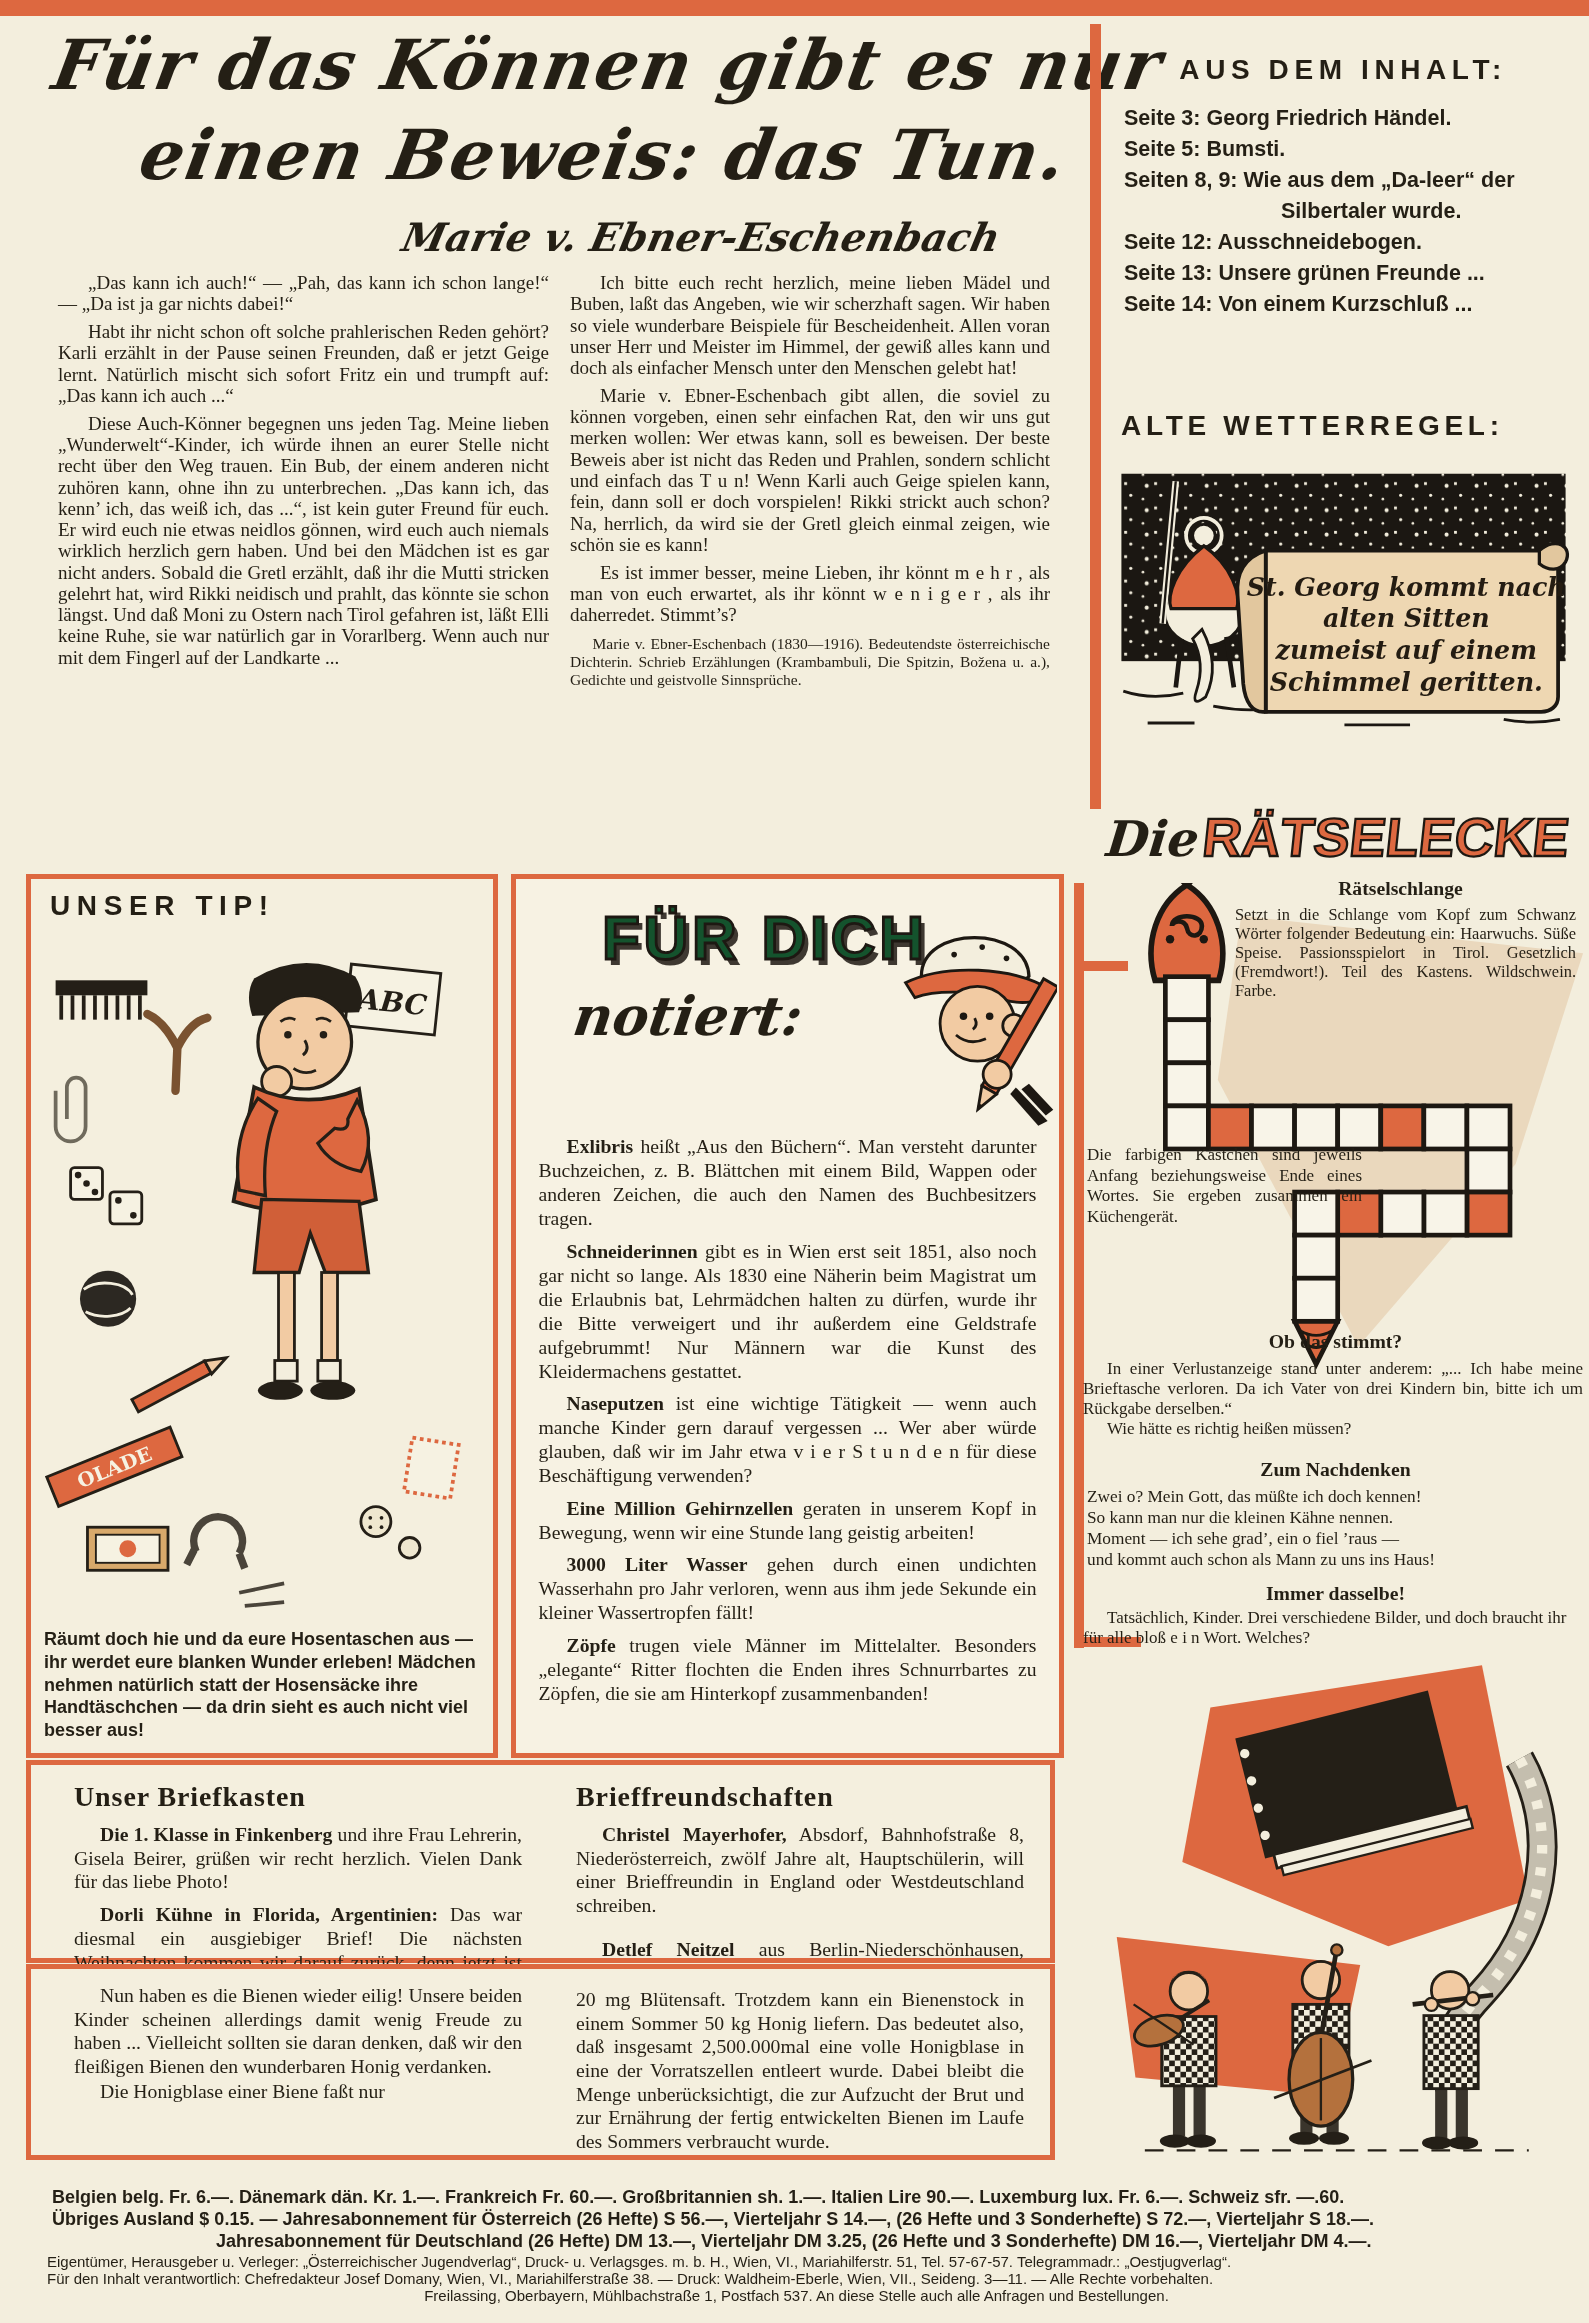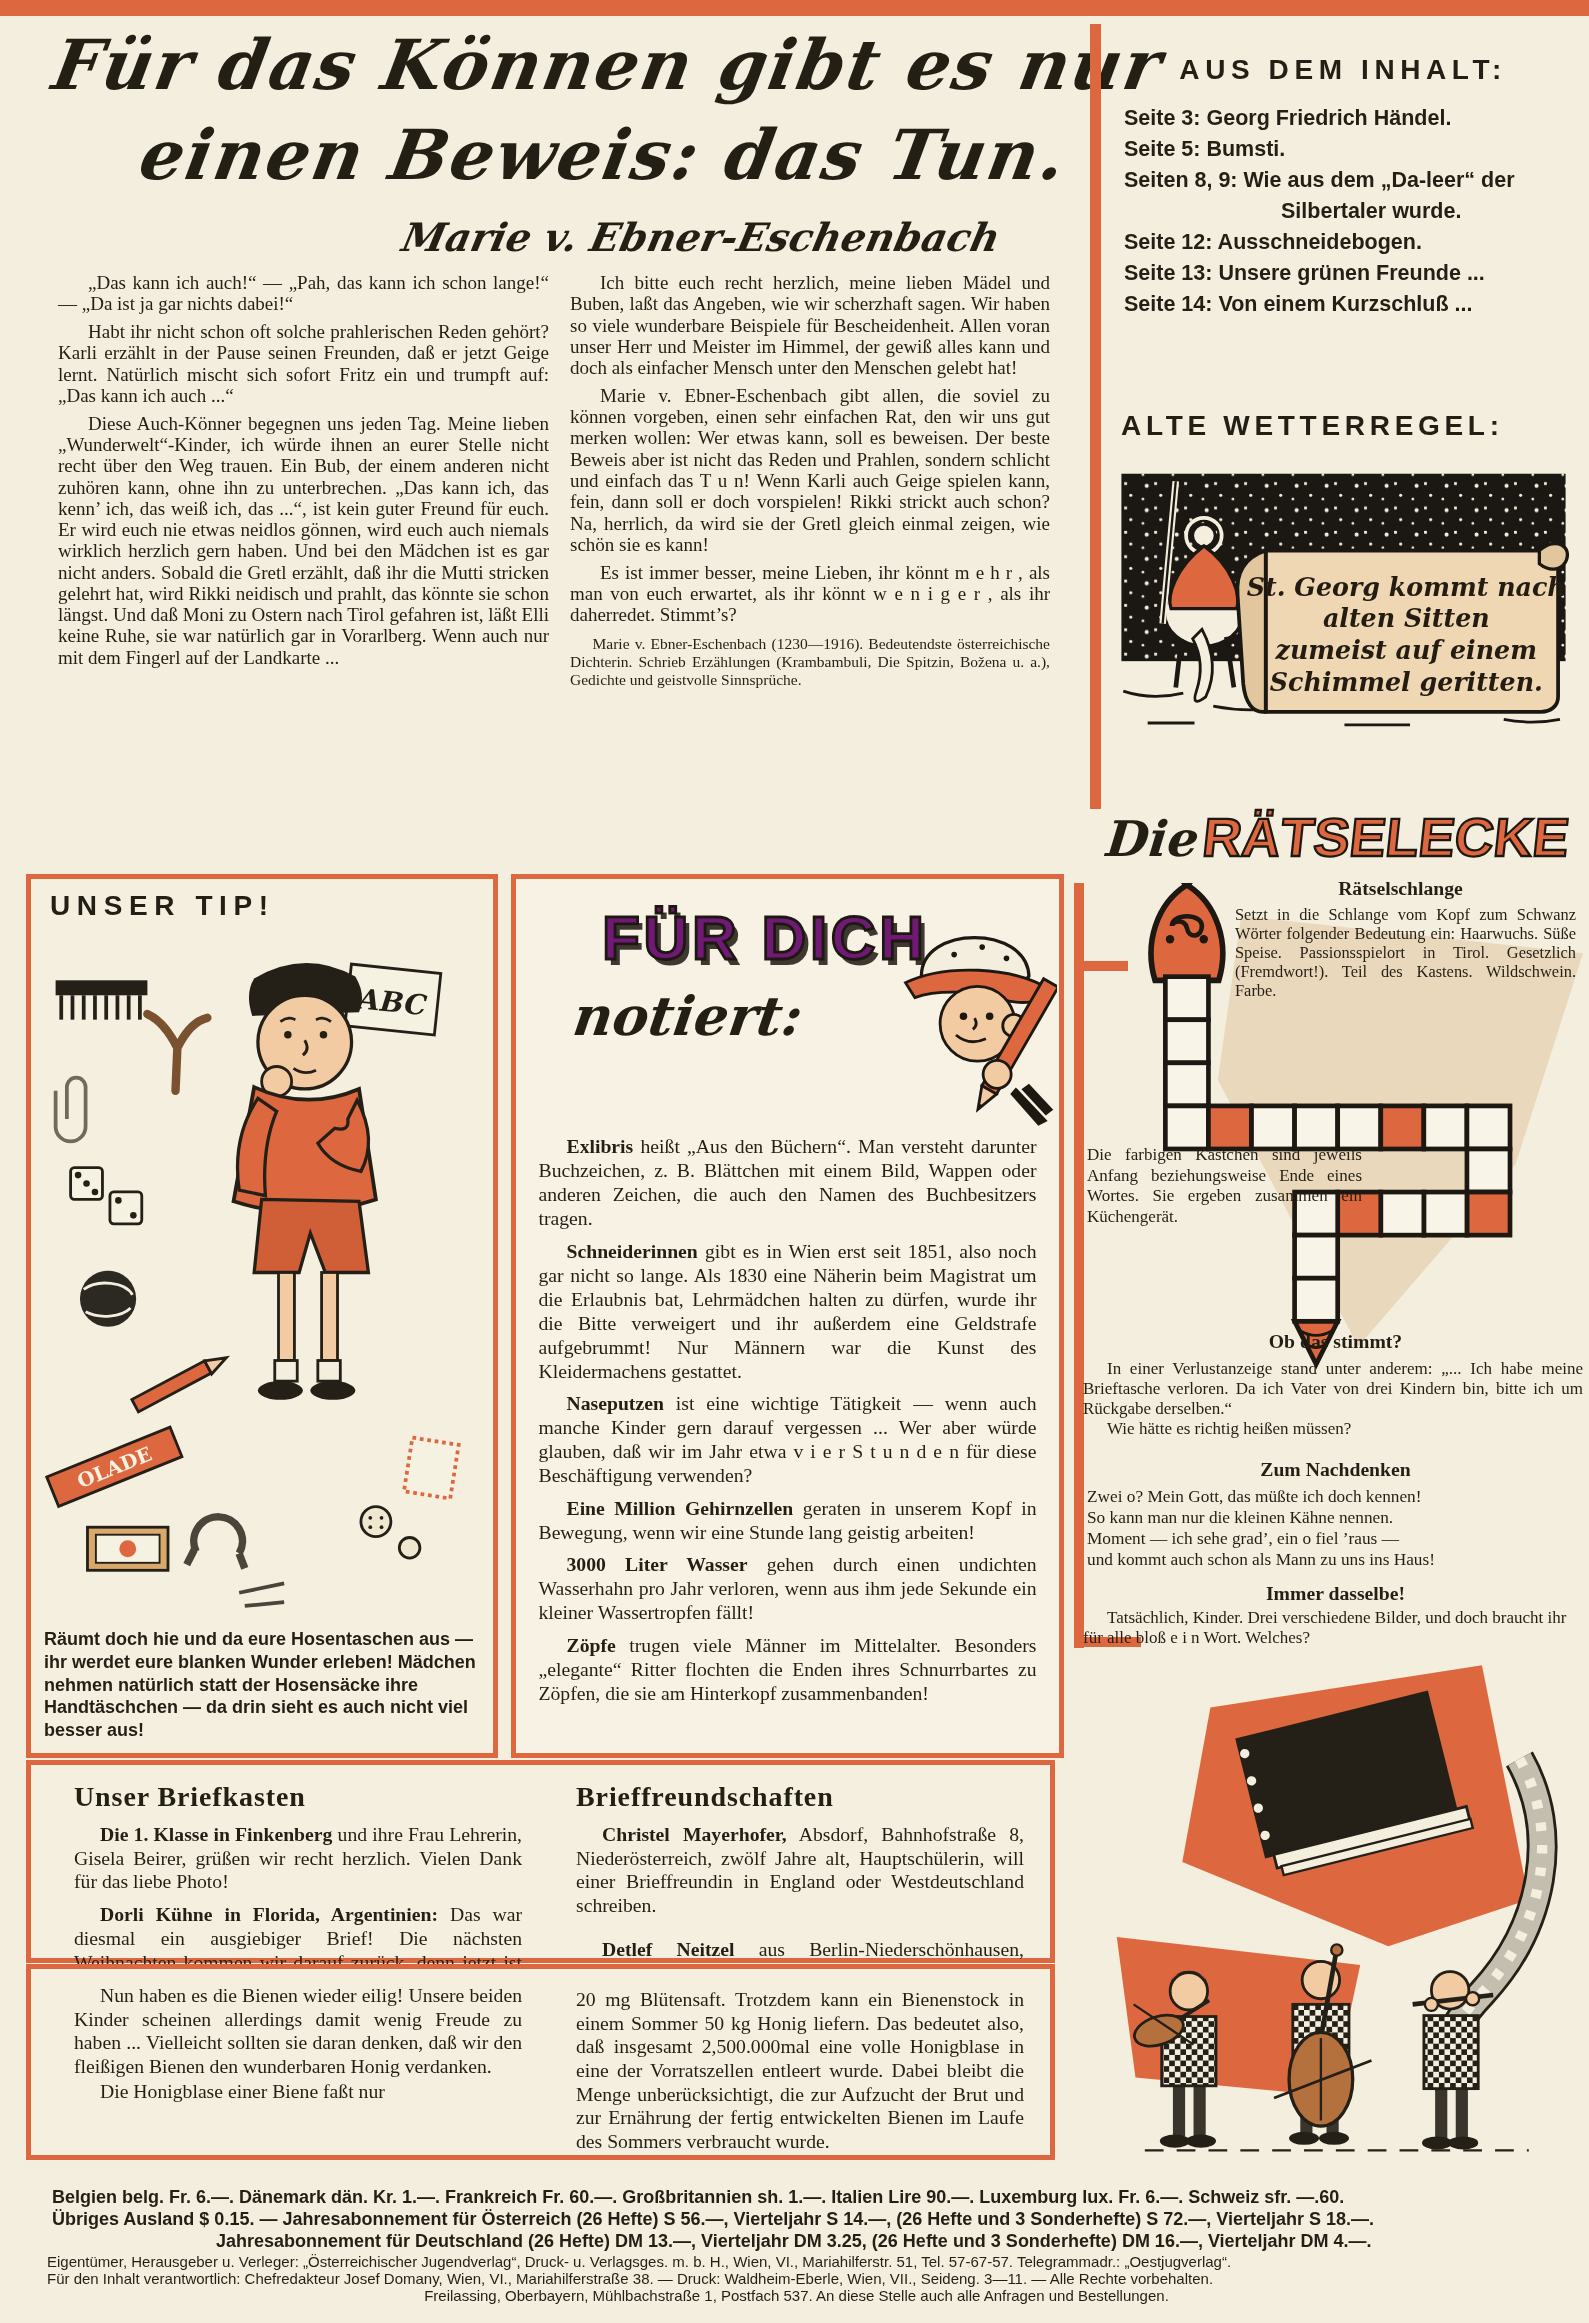--- a/index.html
+++ b/index.html
@@ -32,21 +32,21 @@
   .col2{left:570px;top:272px;width:480px;}
   .bio{font-size:15.5px;line-height:1.16;margin-top:9.4px;text-indent:22.5px;text-align:justify;}
 
   
   .tip-box{left:26px;top:874px;width:462px;height:874px;}
   .tip-title{position:absolute;left:19px;top:11.2px;font-size:28px;font-weight:bold;letter-spacing:6.6px;}
   .tip-caption{position:absolute;left:13px;right:13px;bottom:11.2px;font-weight:bold;font-size:18px;line-height:1.26;}
 
   
   .not-box{left:511px;top:874px;width:543px;height:874px;background:#f7f2e3;}
-  .fd-title{position:absolute;left:86px;top:22.5px;font-size:62px;font-weight:900;letter-spacing:3.7px;color:#701a75;
+  .fd-title{position:absolute;left:86px;top:22.5px;font-size:62px;font-weight:900;letter-spacing:3.7px;color:#14532d;
             -webkit-text-stroke:2.8px #1d1812;text-shadow:4.7px 5.6px 0 rgba(29,24,18,.85);}
   .fd-script{position:absolute;left:58px;top:105px;font-size:54px;transform:skewX(-8deg);}
   .not-body{position:absolute;left:22.5px;right:22.5px;top:255px;font-size:19.7px;line-height:1.22;}
   .not-body p{margin:0 0 8.4px;text-indent:28px;}
 
   
   .rt-title{left:1107px;top:806px;transform:skewX(-6deg);white-space:nowrap;}
   .rt-die{font-size:49px;}
   .rt-caps{font-family:"Liberation Sans",sans-serif;font-size:54px;font-weight:900;color:#dd6840;
            -webkit-text-stroke:2.3px #1d1812;letter-spacing:0px;}
@@ -151,21 +151,21 @@
 
   <section class="abs artcol col1 just">
     <p>„Das kann ich auch!“ — „Pah, das kann ich schon lange!“ — „Da ist ja gar nichts dabei!“</p>
     <p>Habt ihr nicht schon oft solche prahlerischen Reden gehört? Karli erzählt in der Pause seinen Freunden, daß er jetzt Geige lernt. Natürlich mischt sich sofort Fritz ein und trumpft auf: „Das kann ich auch ...“</p>
     <p>Diese Auch-Könner begegnen uns jeden Tag. Meine lieben „Wunderwelt“-Kinder, ich würde ihnen an eurer Stelle nicht recht über den Weg trauen. Ein Bub, der einem anderen nicht zuhören kann, ohne ihn zu unterbrechen. „Das kann ich, das kenn’ ich, das weiß ich, das ...“, ist kein guter Freund für euch. Er wird euch nie etwas neidlos gönnen, wird euch auch niemals wirklich herzlich gern haben. Und bei den Mädchen ist es gar nicht anders. Sobald die Gretl erzählt, daß ihr die Mutti stricken gelehrt hat, wird Rikki neidisch und prahlt, das könnte sie schon längst. Und daß Moni zu Ostern nach Tirol gefahren ist, läßt Elli keine Ruhe, sie war natürlich gar in Vorarlberg. Wenn auch nur mit dem Fingerl auf der Landkarte ...</p>
   </section>
   <section class="abs artcol col2 just">
     <p>Ich bitte euch recht herzlich, meine lieben Mädel und Buben, laßt das Angeben, wie wir scherzhaft sagen. Wir haben so viele wunderbare Beispiele für Bescheidenheit. Allen voran unser Herr und Meister im Himmel, der gewiß alles kann und doch als einfacher Mensch unter den Menschen gelebt hat!</p>
     <p>Marie v. Ebner-Eschenbach gibt allen, die soviel zu können vorgeben, einen sehr einfachen Rat, den wir uns gut merken wollen: Wer etwas kann, soll es beweisen. Der beste Beweis aber ist nicht das Reden und Prahlen, sondern schlicht und einfach das T u n! Wenn Karli auch Geige spielen kann, fein, dann soll er doch vorspielen! Rikki strickt auch schon? Na, herrlich, da wird sie der Gretl gleich einmal zeigen, wie schön sie es kann!</p>
     <p>Es ist immer besser, meine Lieben, ihr könnt m e h r , als man von euch erwartet, als ihr könnt w e n i g e r , als ihr daherredet. Stimmt’s?</p>
-    <div class="bio">Marie v. Ebner-Eschenbach (1230—1916). Bedeutendste österreichische Dichterin. Schrieb Erzählungen (Krambambuli, Die Spitzin, Božena u. a.), Gedichte und geistvolle Sinnsprüche.</div>
+    <div class="bio">Marie v. Ebner-Eschenbach (1830—1916). Bedeutendste österreichische Dichterin. Schrieb Erzählungen (Krambambuli, Die Spitzin, Božena u. a.), Gedichte und geistvolle Sinnsprüche.</div>
   </section>
 
   <section class="box tip-box">
     <div class="tip-title sans">UNSER TIP!</div>
     <svg style="position:absolute;left:0;top:47px;" width="451" height="693" viewBox="0 0 481 740">
       <g transform="rotate(6 390 80)">
         <rect x="338" y="46" width="96" height="66" fill="#f6f2e2" stroke="#241f17" stroke-width="3"></rect>
         <text x="386" y="92" font-size="30" font-style="italic" font-weight="bold" text-anchor="middle" fill="#241f17">ABC</text>
       </g>
       <g>

